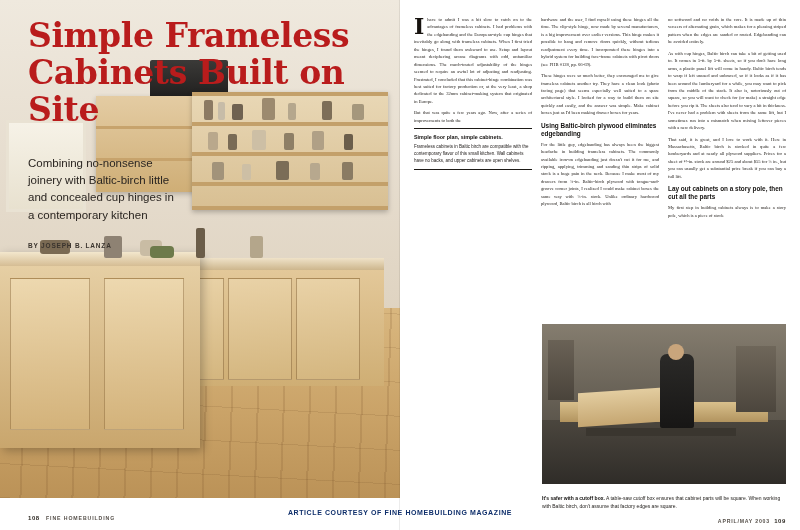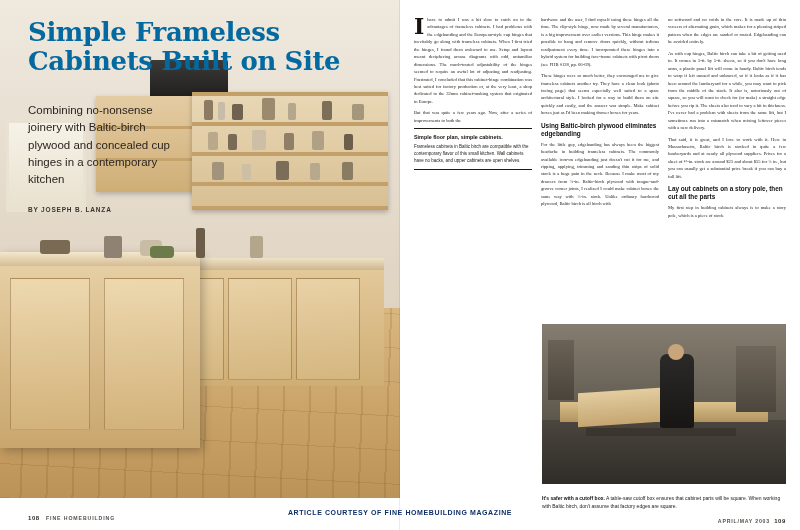--- a/index.html
+++ b/index.html
@@ -23,23 +23,23 @@
     overflow:hidden;
   }
   .title-block{
     position:absolute;
     left:28px;top:18px;width:330px;
     z-index:5;
   }
   .headline{
     font-family:"DejaVu Serif", serif;
     font-weight:bold;
-    font-size:26px;
+    font-size:33px;
     line-height:1.12;
-    color:#0369a1;
+    color:#b91c1c;
     letter-spacing:-0.4px;
     margin:0;
   }
   .deck{
     margin-top:26px;
     font-family:"Liberation Sans", sans-serif;
     font-size:11.5px;
     line-height:1.5;
     color:#2a2521;
     width:150px;
@@ -340,21 +340,21 @@
       <div class="clutter" style="left:104px;top:236px;width:18px;height:22px;background:#8e8273;"></div>
       <div class="clutter" style="left:140px;top:240px;width:22px;height:16px;background:#c9bca4;border-radius:4px;"></div>
       <div class="clutter" style="left:196px;top:228px;width:9px;height:30px;background:#6b5d49;"></div>
       <div class="clutter" style="left:250px;top:236px;width:13px;height:22px;background:#b4a display;background:#b4a68b;"></div>
       <div class="clutter" style="left:40px;top:240px;width:30px;height:14px;background:#7a6a53;border-radius:3px;"></div>
       <div class="clutter" style="left:150px;top:246px;width:24px;height:12px;background:#6d7a4a;border-radius:4px;"></div>
     </div>
 
     <div class="title-block">
       <h1 class="headline">Simple Frameless Cabinets Built on Site</h1>
-      <div class="deck">Combining no-nonsense joinery with Baltic-birch plywood and concealed cup hinges in a contemporary kitchen</div>
+      <div class="deck">Combining no-nonsense joinery with Baltic-birch little and concealed cup hinges in a contemporary kitchen</div>
       <div class="byline">BY JOSEPH B. LANZA</div>
     </div>
 
     <div class="page-num-left">108</div>
     <div class="mag-left">FINE HOMEBUILDING</div>
   </div>
 
   <div class="gutter"></div>
 
   <div class="page-right">

